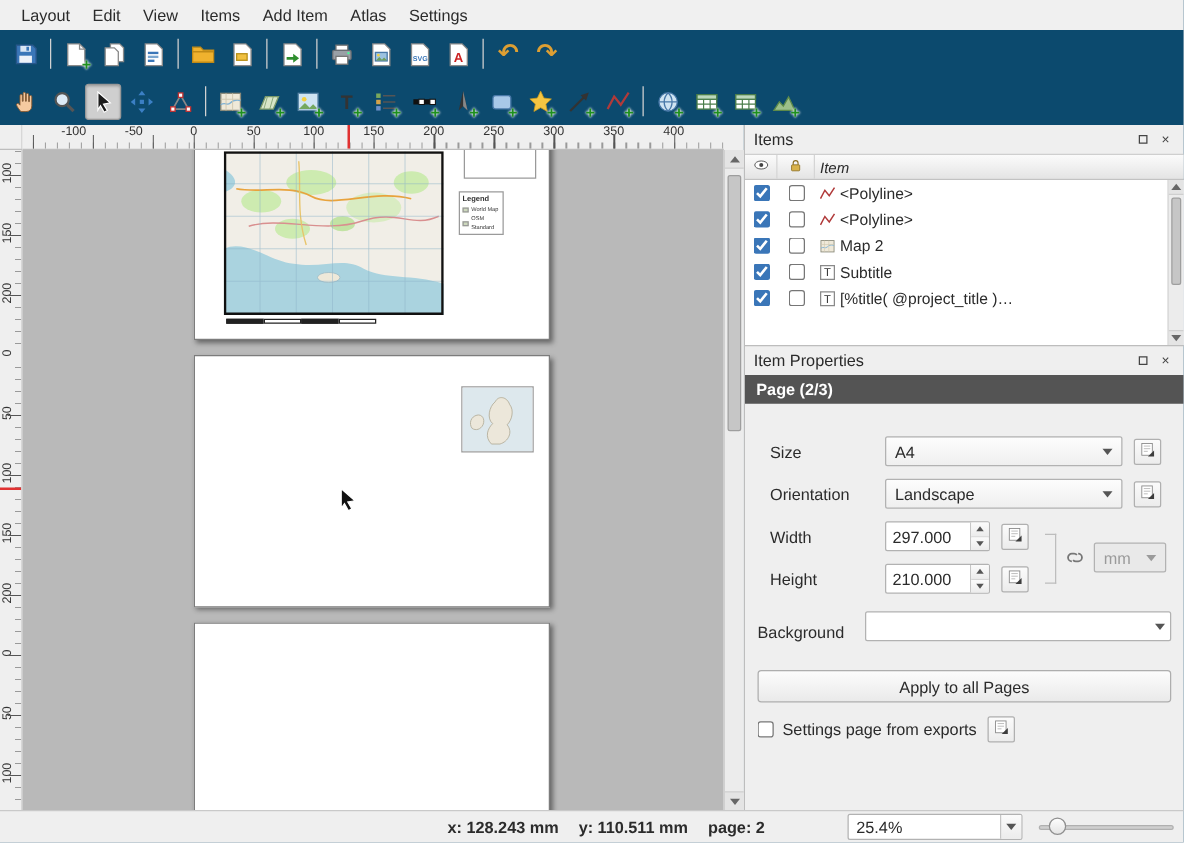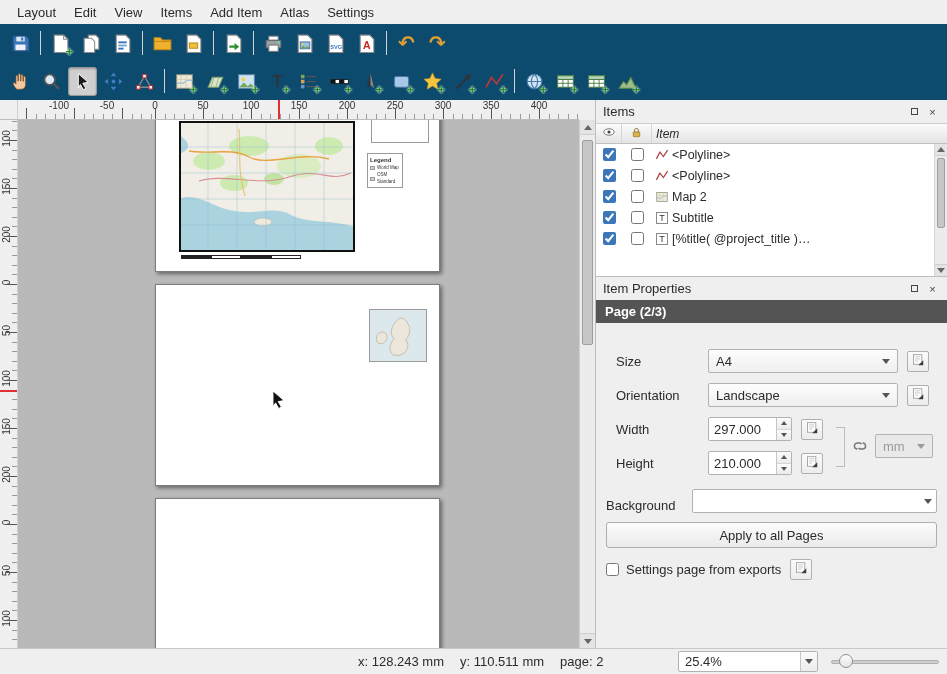--- a/index.html
+++ b/index.html
@@ -129,28 +129,28 @@
   .bracket { position:absolute; right:92px; top:78px; width:9px; height:40px;
              border:1px solid #bdbdbd; border-left:none; }
   .chain { position:absolute; right:68px; top:88px; width:18px; height:18px; }
   .chain svg { width:18px; height:18px; }
   .units { position:absolute; right:4px; top:85px; width:58px; }
   .bg-row { margin-top:22px; display:flex; align-items:flex-end; height:16px; }
   .bg-label { width:86px; flex:none; }
   .color-btn { flex:1; height:24px; background:#fff; border:1px solid #b2b2b2; border-radius:2px;
                display:flex; align-items:center; }
   .color-btn .caret { margin-left:auto; margin-right:4px; width:0; height:0; border:4px solid transparent; border-top:5px solid #555; transform:translateY(2px); }
-  .apply-btn { margin-top:9px; width:100%; height:26px; background:linear-gradient(#fcfcfc,#eaeaea);
+  .apply-btn { margin-top:23px; width:100%; height:26px; background:linear-gradient(#fcfcfc,#eaeaea);
                border:1px solid #aeaeae; border-radius:3px; font-size:13px; display:flex; align-items:center; justify-content:center; }
   .excl-row { margin-top:11px; display:flex; align-items:center; gap:7px; }
 
   
   .statusbar { position:absolute; left:0; right:0; bottom:0; height:26px; background:#efefef;
                border-top:1px solid #c9c9c9; }
-  .coords { position:absolute; left:358px; top:5px; display:flex; gap:16px; }
+  .coords { position:absolute; left:358px; top:5px; display:flex; gap:16px;font-weight:bold; }
   .zoom-combo { position:absolute; left:678px; top:2px; width:140px; height:21px; background:#fff;
                 border:1px solid #b2b2b2; border-radius:2px; display:flex; align-items:center; }
   .zoom-combo .zval { flex:1; padding-left:6px; }
   .zoom-combo .zdrop { width:17px; height:100%; border-left:1px solid #c6c6c6; display:flex; align-items:center; justify-content:center;
                        background:linear-gradient(#fbfbfb,#ececec); }
   .zoom-slider { position:absolute; left:831px; top:2px; width:108px; height:21px; }
   .zs-track { position:absolute; left:0; right:0; top:9px; height:4px; background:#cfcfcf; border:1px solid #b0b0b0; border-radius:2px; }
   .zs-handle { position:absolute; left:8px; top:3px; width:14px; height:14px; background:linear-gradient(#fdfdfd,#e4e4e4);
                border:1px solid #8f8f8f; border-radius:7px; }
 </style>

